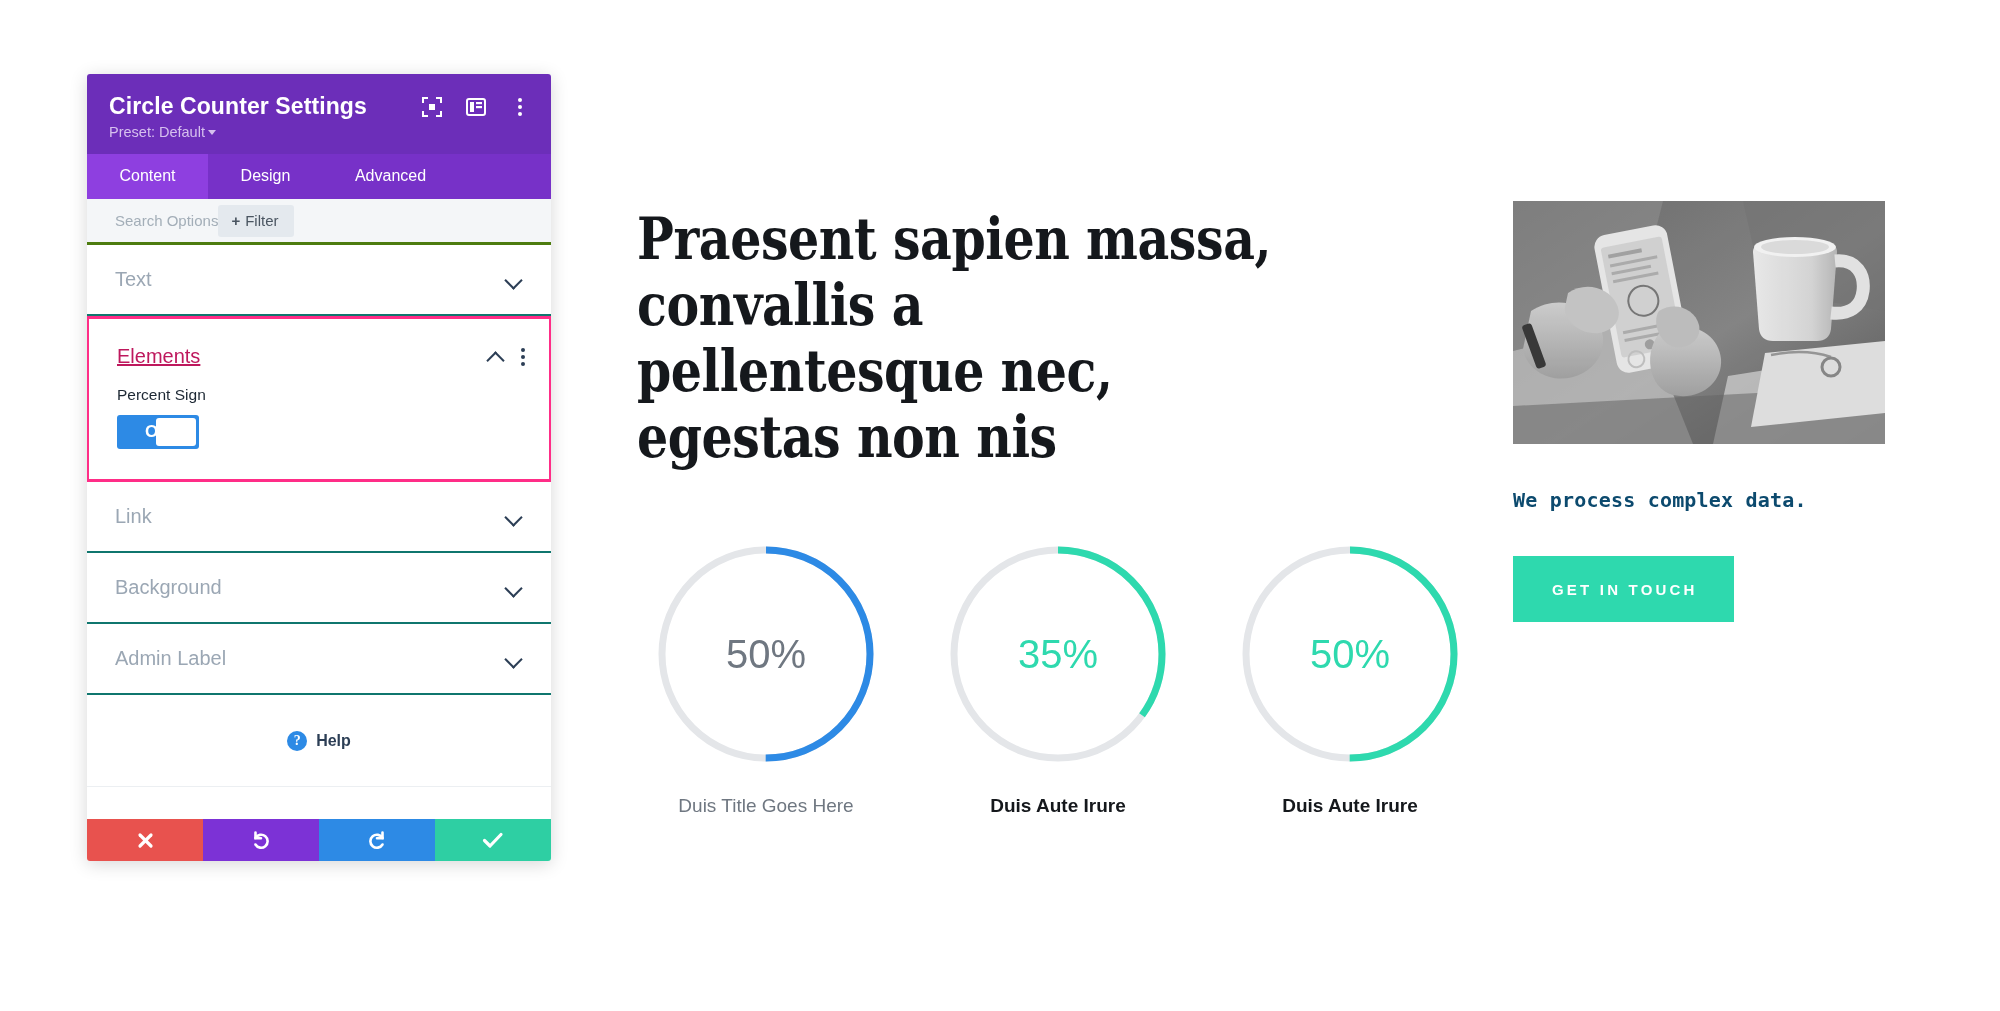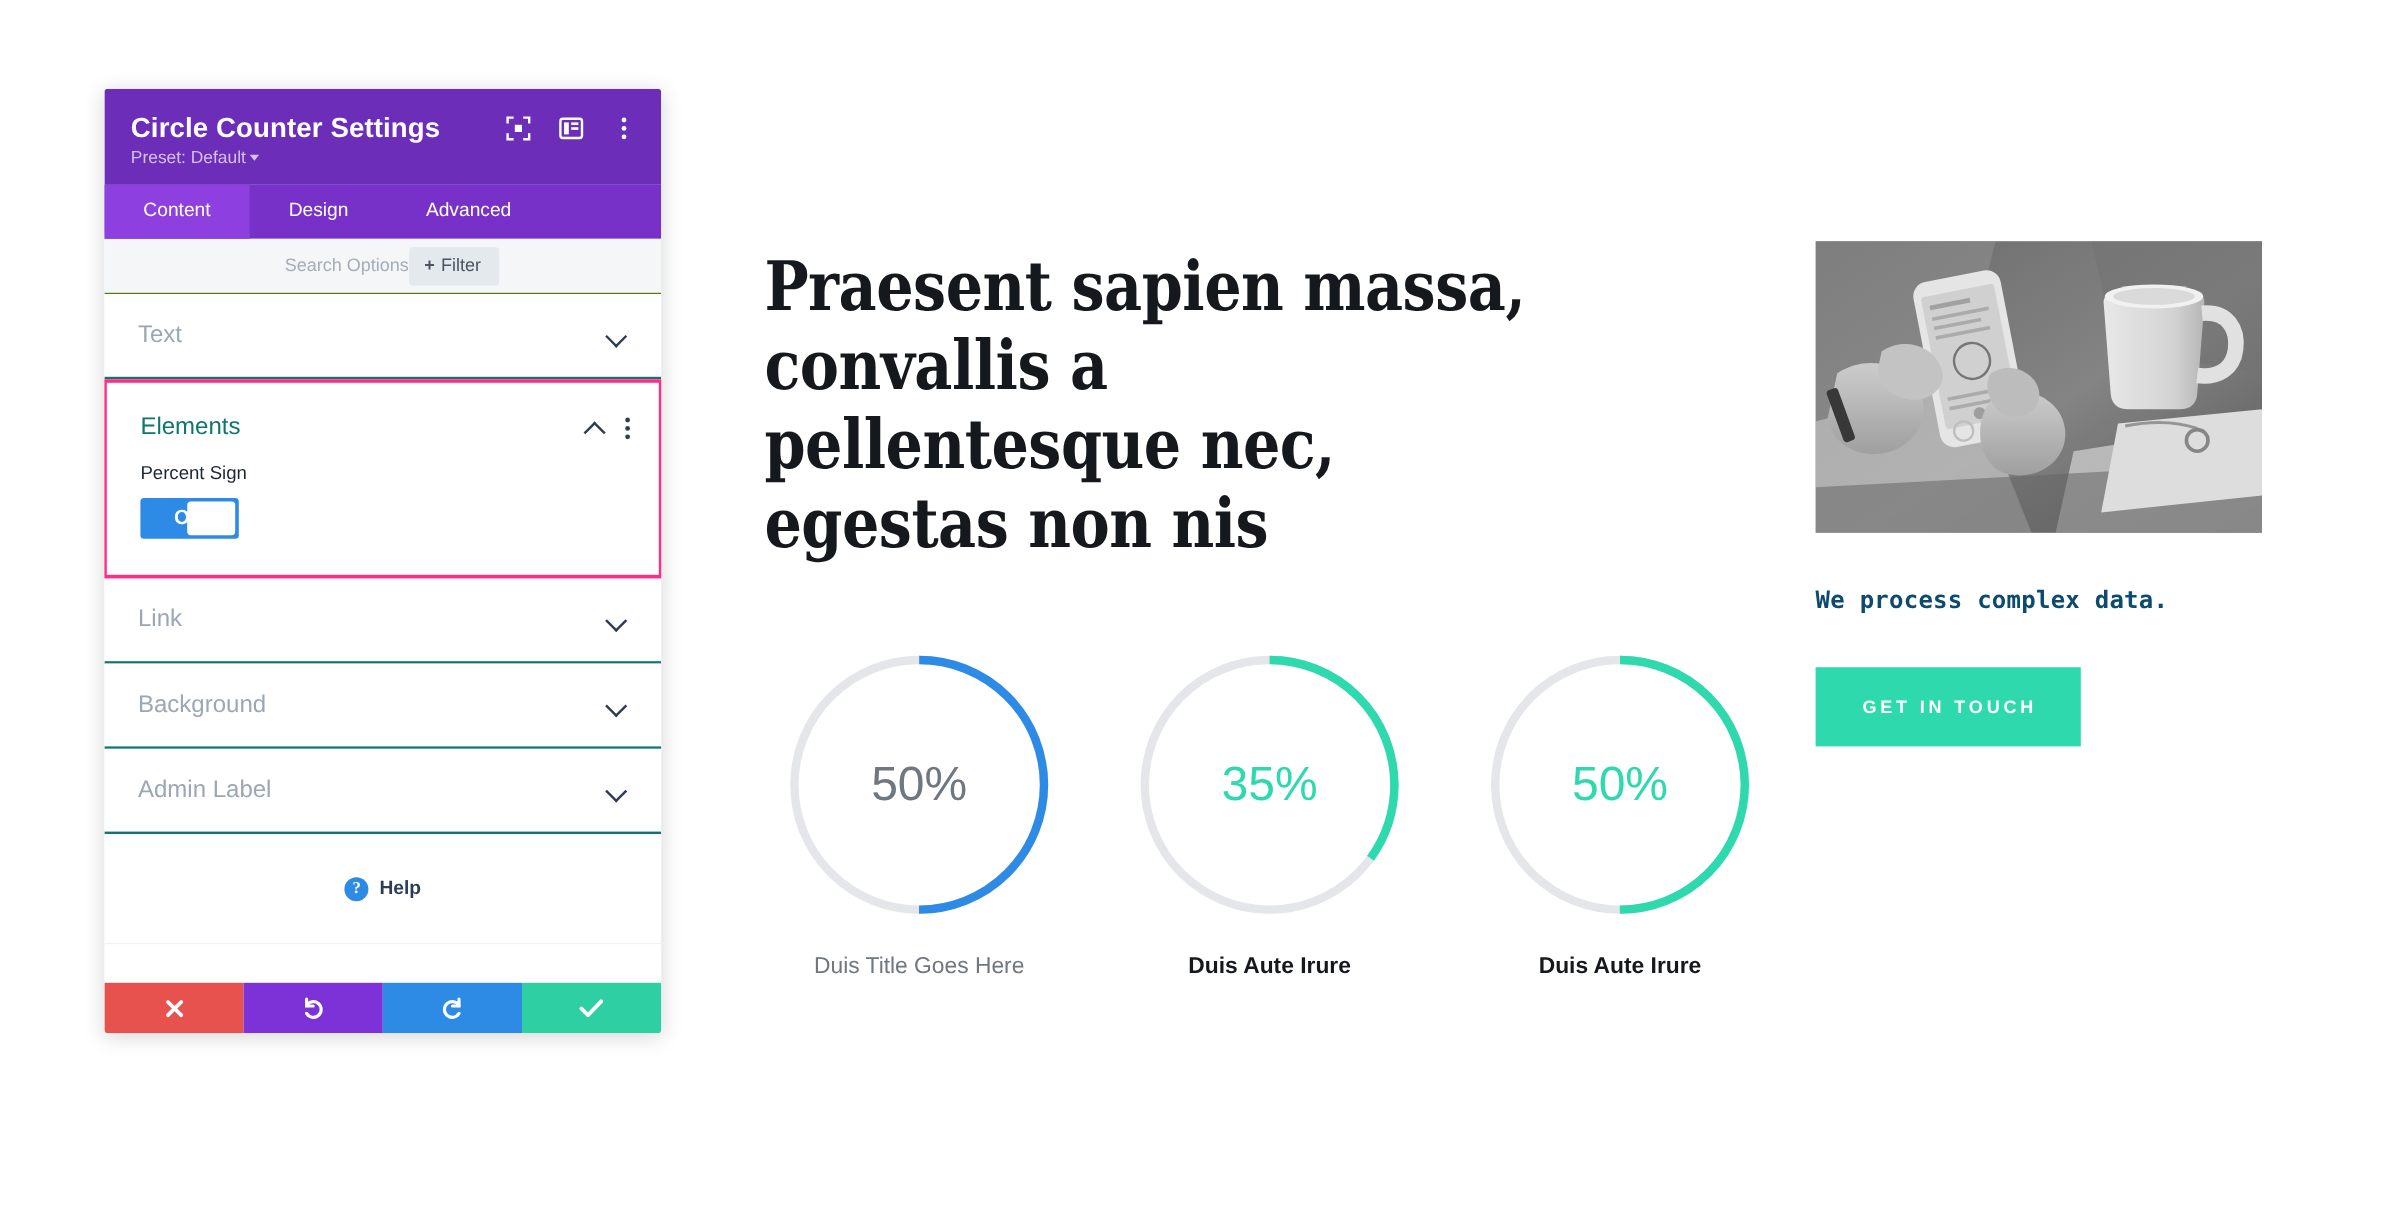--- a/index.html
+++ b/index.html
@@ -63,23 +63,23 @@
     font-weight: normal;
     text-align: center;
     cursor: pointer;
     white-space: nowrap;
   }
   .tab.content { background: #8e3fe0; width: 121px; }
   .tab.design { width: 115px; }
   .tab.advanced { width: 135px; }
 
   .searchbar {
-    display: flex; align-items: center; justify-content: center;
+    display: flex; align-items: center; justify-content: flex-start;
     background: #f4f6f8;
-    border-bottom: 1px solid #4d7c0f;
+    border-bottom: 3px solid #4d7c0f;
     padding: 9px 13px 9px 28px;
     height: 46px;
   }
   .search-placeholder { color: #a3aeb8; font-size: 15px; }
   .filter-btn {
     background: #e4e9ee;
     color: #4a5561;
     font-size: 15px;
     padding: 7px 15px 8px 13px;
     border-radius: 3px;
@@ -114,21 +114,21 @@
   .elements-group {
     border: 3px solid #ff2d87;
     margin: 0 -1px;
     background: #fff;
     position: relative;
   }
   .elements-head {
     display: flex; align-items: center; justify-content: space-between;
     padding: 26px 24px 4px 28px;
   }
-  .elements-title { color: #0f766e; font-size: 20px; }
+  .elements-title { color: #be185d; font-size: 20px; text-decoration: underline; }
   .elements-actions { display: flex; align-items: center; gap: 16px; }
   .dots-v {
     width: 4px; display: flex; flex-direction: column; gap: 3px; cursor: pointer;
   }
   .dots-v i { width: 4px; height: 4px; background: #2c3e55; border-radius: 50%; display: block; }
   .dots-v.light i { background: #ffffff; }
 
   .field { padding: 14px 28px 30px 28px; }
   .field-label { color: #1c2733; font-size: 15.5px; margin-bottom: 11px; }
   .toggle {

